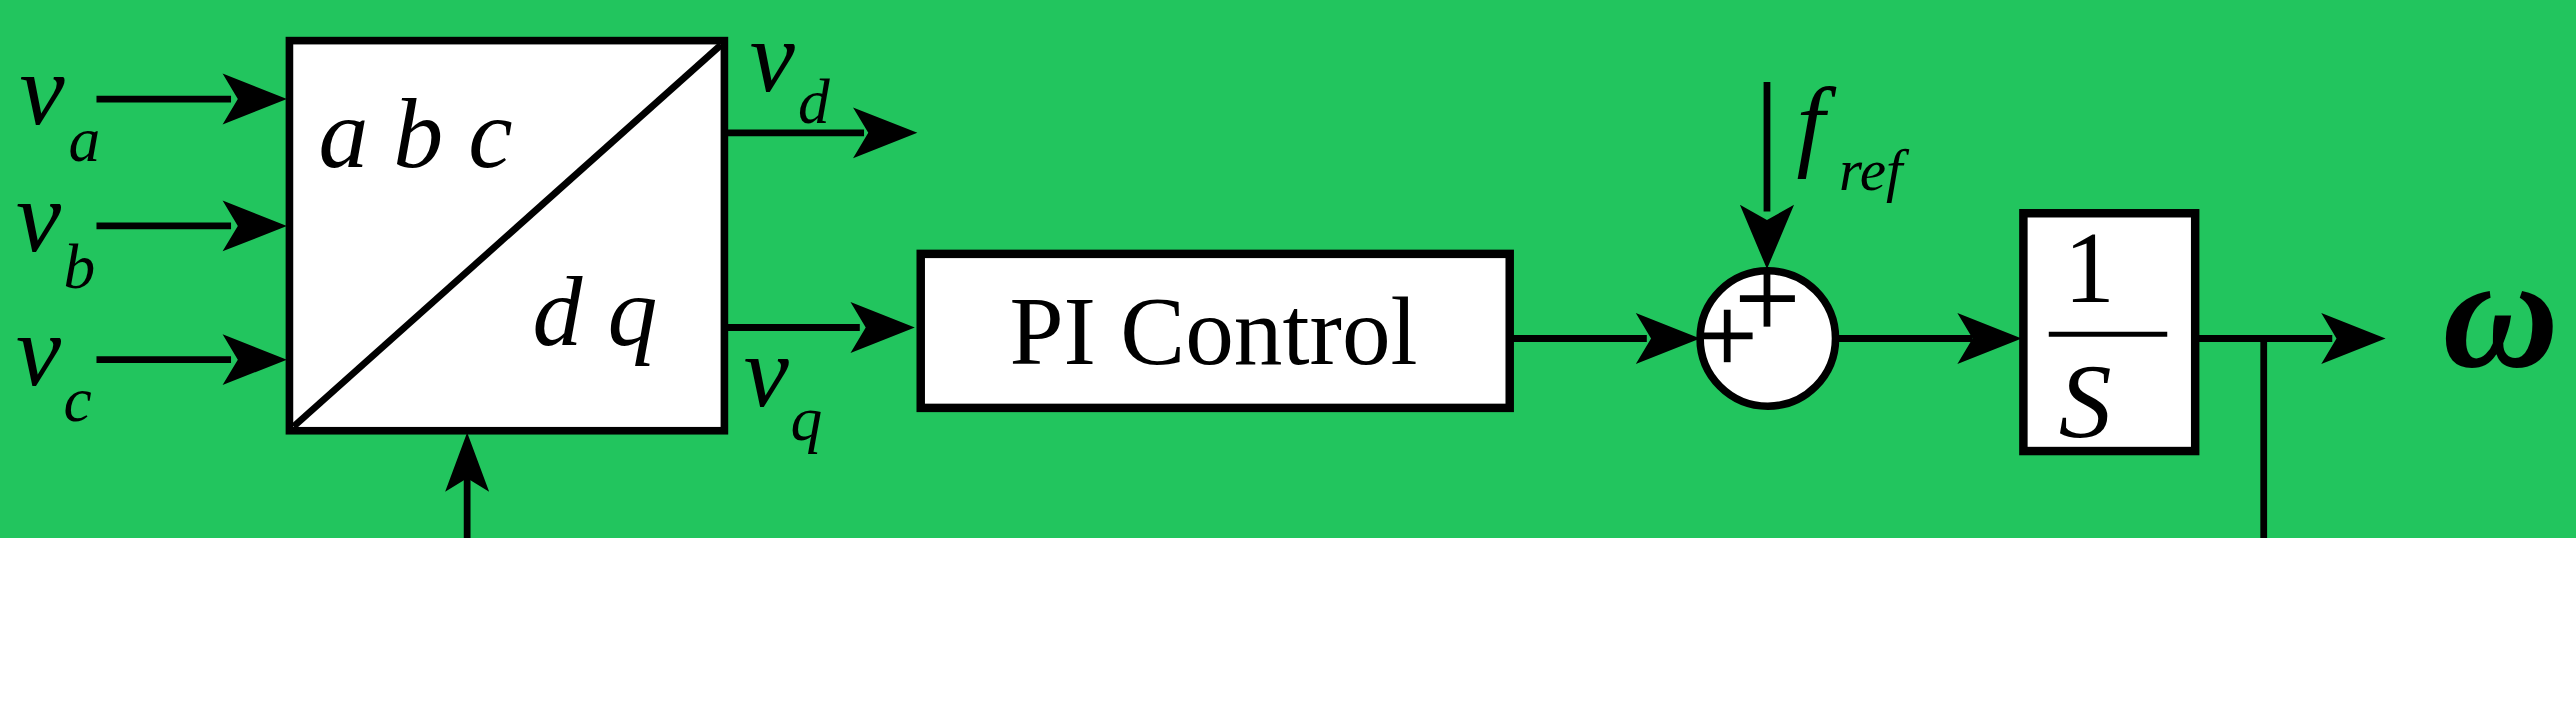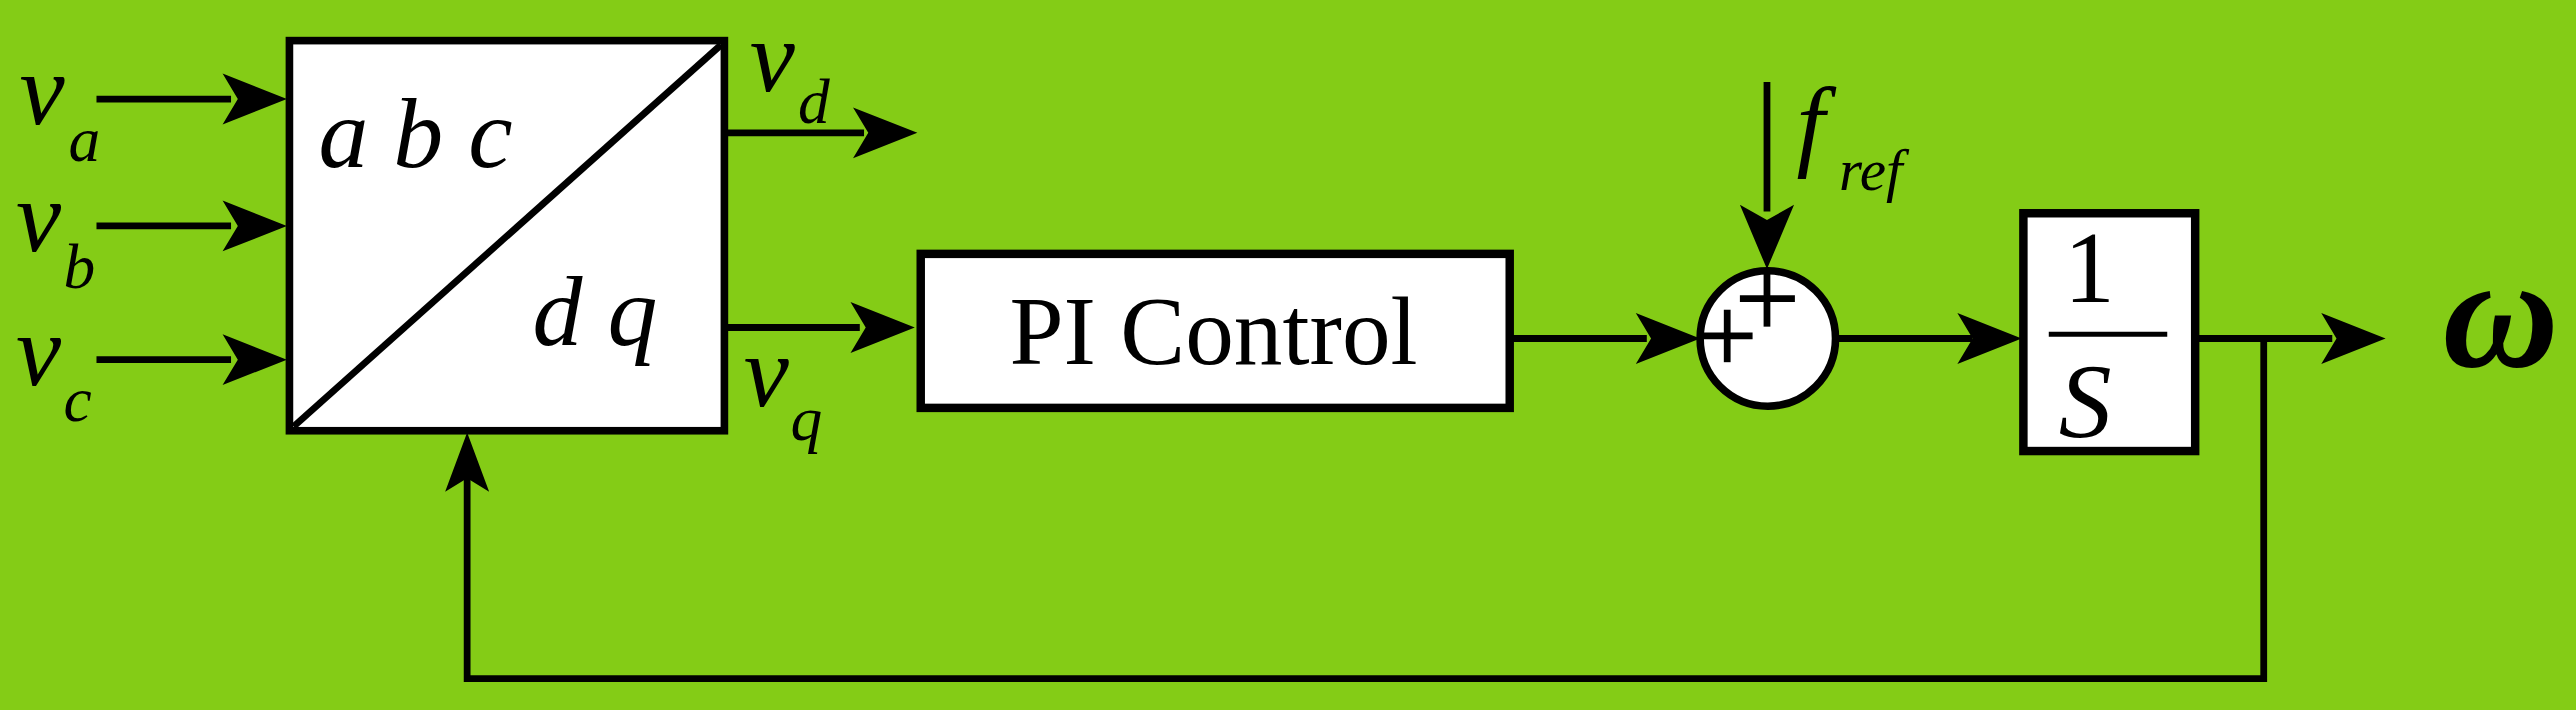--- a/index.html
+++ b/index.html
@@ -2,22 +2,22 @@
 <html style="font-size:13.5px"><head>
 <meta charset="utf-8">
 <style>
   html, body {
     margin: 0;
     padding: 0;
     background: #ffffff;
   }
   .stage {
     width: 2576px;
-    height: 710px;
-    background: #84cc16;
+    height: 538px;
+    background: #22c55e;
     position: relative;
   }
   svg { display: block; }
 
   .wire {
     stroke: #000000;
     stroke-width: 8;
     fill: none;
   }
   .box {

